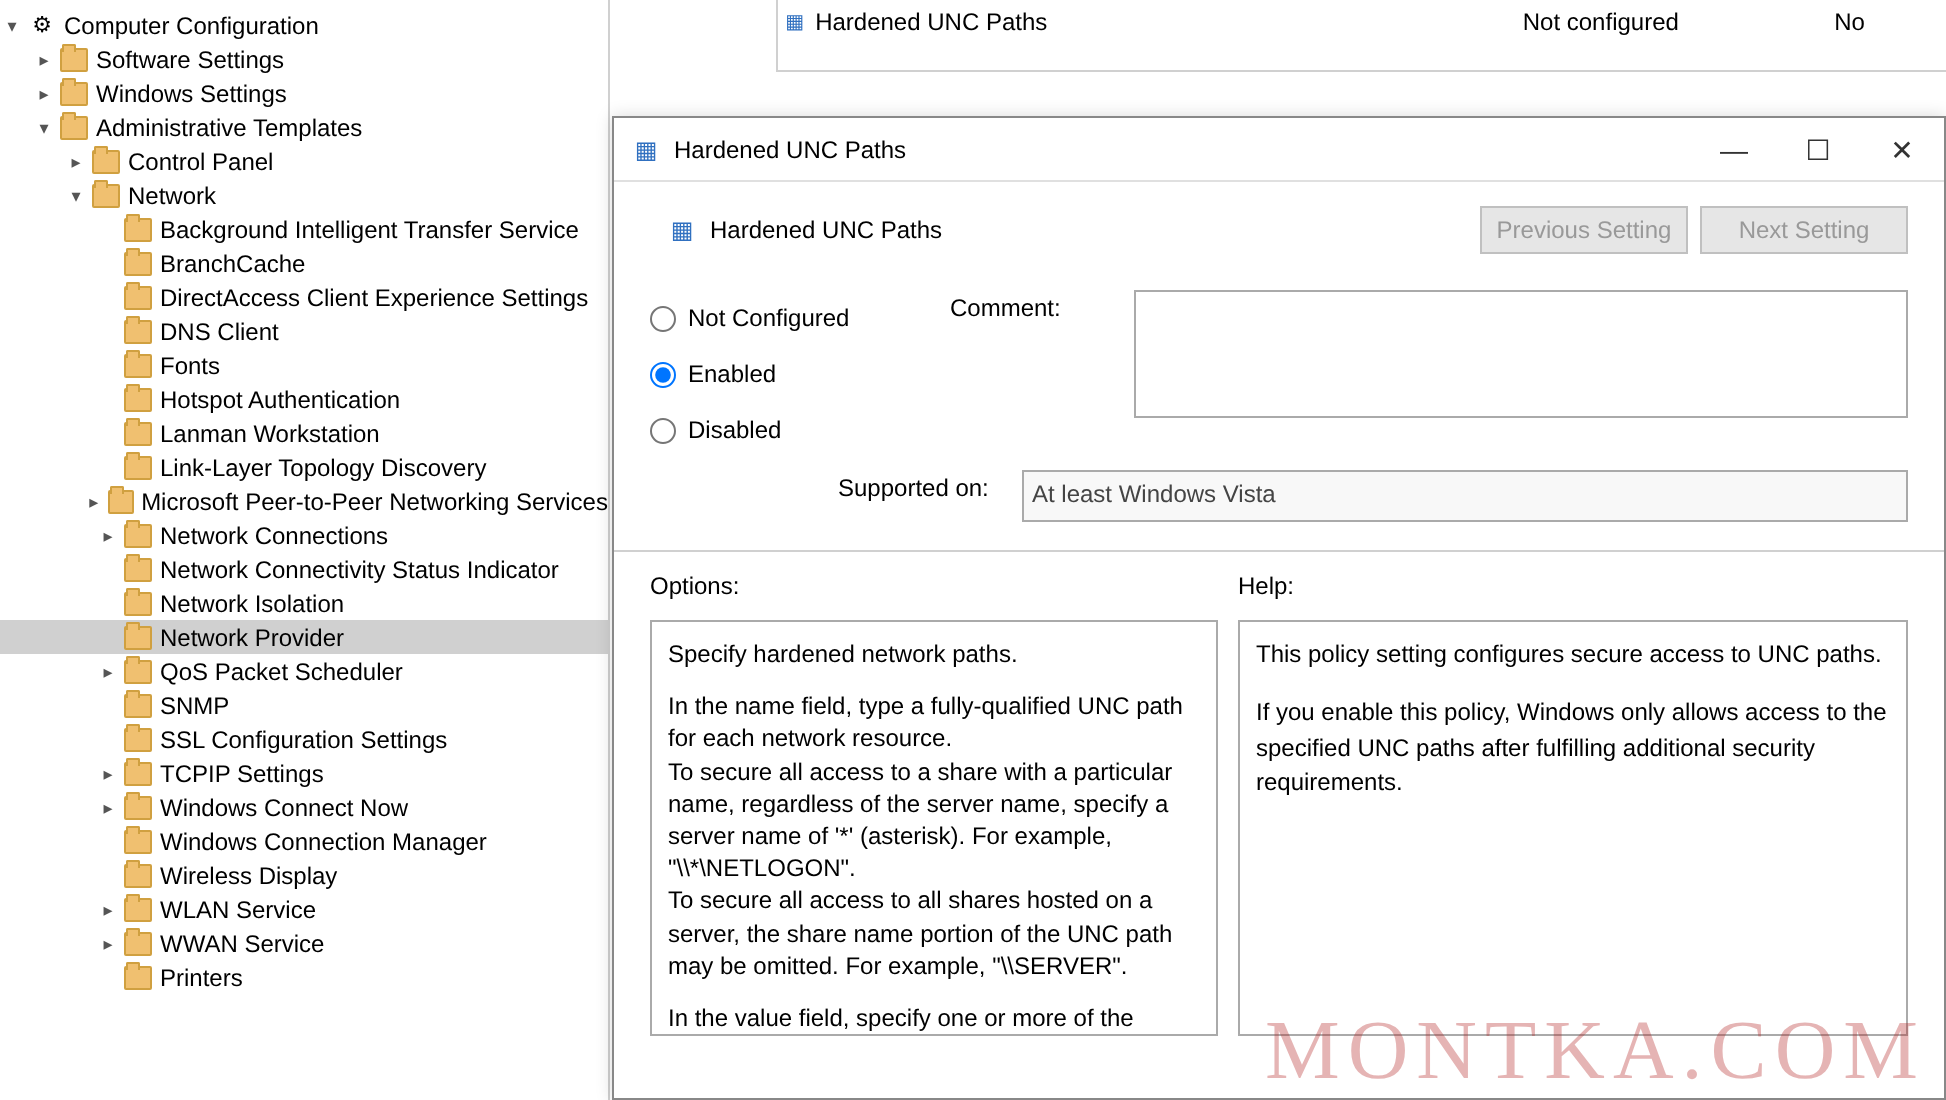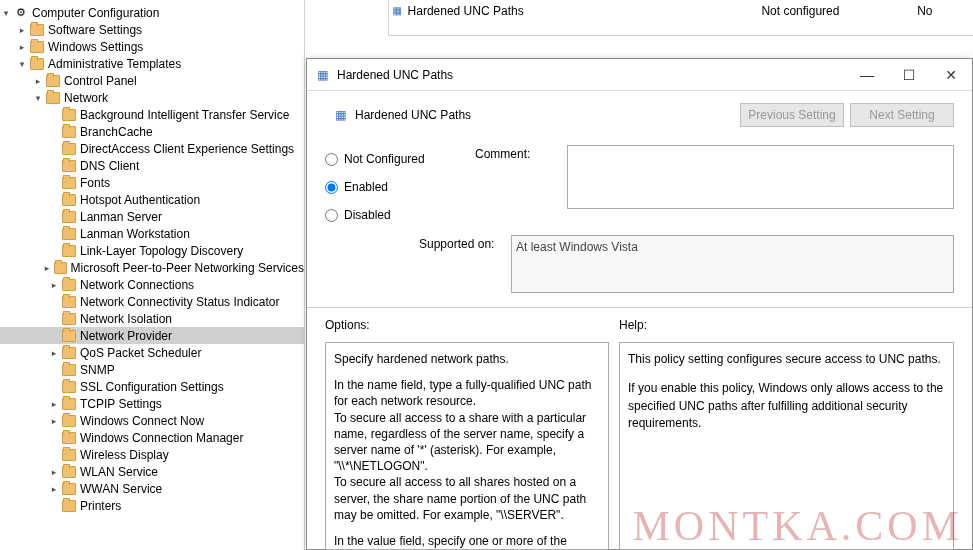--- a/index.html
+++ b/index.html
@@ -38,21 +38,21 @@
 
 .midgrid { display: flex; margin-bottom: 6px; }
 .radios { width: 150px; }
 .radio-row { display: flex; align-items: center; height: 28px; }
 .radio-row input { margin-right: 6px; }
 .kv { display: flex; margin-bottom: 6px; }
 .kv-label { width: 92px; padding-top: 2px; }
 .comment-box { flex: 1; height: 64px; border: 1px solid #aaa; background: #fff; resize: none; padding: 2px; }
 .supported-row { display: flex; margin-top: 6px; }
 .supported-row .kv-label { margin-left: 94px; }
-.supported-box { flex: 1; height: 58px; border: 1px solid #aaa; background: #f8f8f8; padding: 4px; color: #444; }
+.supported-box { flex: 1; height: 26px; border: 1px solid #aaa; background: #f8f8f8; padding: 4px; color: #444; }
 
 .divider { border-top: 1px solid #d0d0d0; margin: 14px -18px 6px -18px; }
 .headers { display: flex; padding: 4px 0 10px 0; justify-content: flex-end; }
 .head-opt { width: 294px; }
 .head-help { flex: 1; }
 
 .panes { display: flex; height: 208px; }
 .opt-pane { width: 284px; border: 1px solid #aaa; padding: 8px; overflow-y: scroll; margin-right: 10px; line-height: 1.35; }
 .opt-pane p { margin-bottom: 10px; }
 .help-pane { flex: 1; border: 1px solid #aaa; padding: 8px; line-height: 1.45; }
@@ -130,26 +130,20 @@
         <span class="indent" style="width:48px"></span>
         <span class="expander"></span>
         <span class="folder-icon"></span>
         <span class="tree-label">Fonts</span>
       </div>
       <div class="tree-node">
         <span class="indent" style="width:48px"></span>
         <span class="expander"></span>
         <span class="folder-icon"></span>
         <span class="tree-label">Hotspot Authentication</span>
-      </div>
-      <div class="tree-node">
-        <span class="indent" style="width:48px"></span>
-        <span class="expander"></span>
-        <span class="folder-icon"></span>
-        <span class="tree-label">Lanman Server</span>
       </div>
       <div class="tree-node">
         <span class="indent" style="width:48px"></span>
         <span class="expander"></span>
         <span class="folder-icon"></span>
         <span class="tree-label">Lanman Workstation</span>
       </div>
       <div class="tree-node">
         <span class="indent" style="width:48px"></span>
         <span class="expander"></span>

